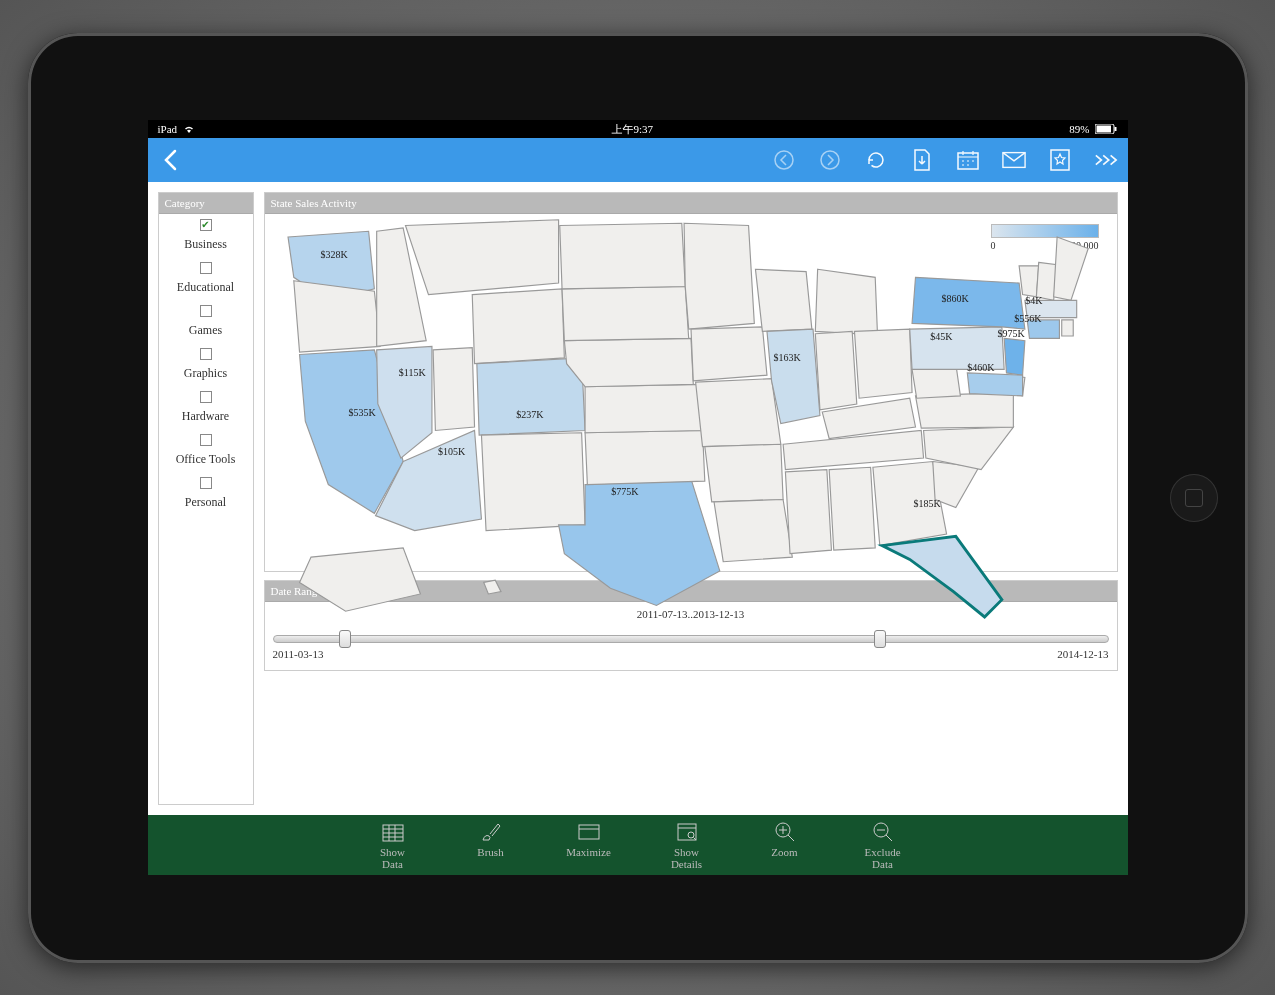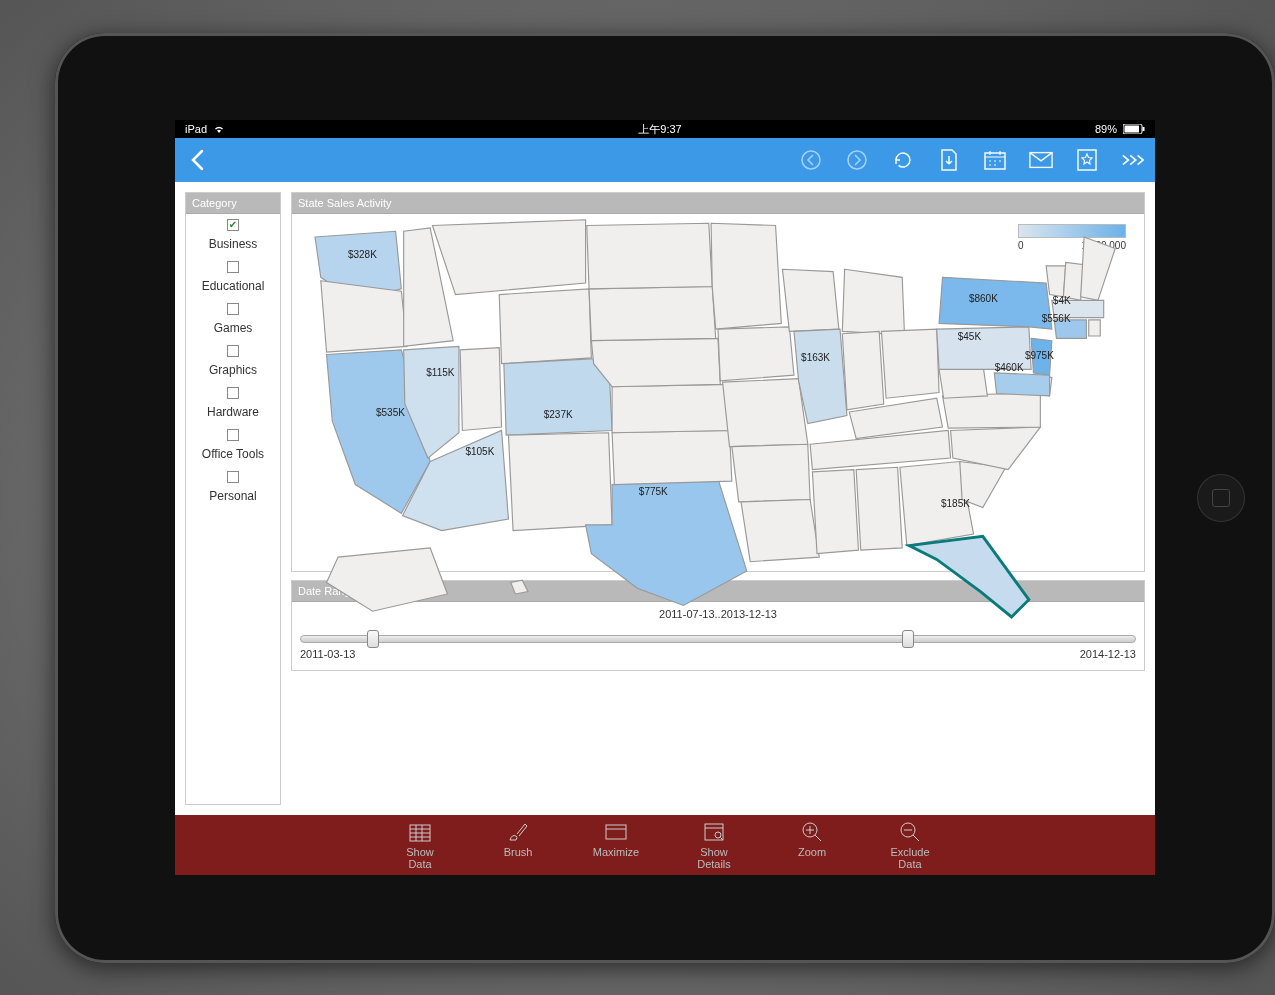--- a/index.html
+++ b/index.html
@@ -7,22 +7,23 @@
     font-family: Arial, Helvetica, sans-serif;
     background: #fff;
     display: flex;
     justify-content: center;
     align-items: center;
     min-height: 100vh;
   }
   .device-frame {
     width: 1275px; height: 995px;
     background: radial-gradient(#888, #555);
-    display: flex; justify-content: flex-end; align-items: center;
+    display: flex; justify-content: center; align-items: center;
     position: relative;
+    font-family: Liberation Serif, serif;
   }
   .ipad {
     width: 1220px; height: 930px;
     background: #111; border-radius: 50px;
     box-shadow: inset 0 0 0 3px #555, 0 5px 25px rgba(0,0,0,0.6);
     display: flex; justify-content: center; align-items: center;
     position: relative;
   }
   .home-btn {
     position: absolute; right: 30px; top: 50%; transform: translateY(-50%);
@@ -95,21 +96,21 @@
     background: linear-gradient(#eee,#ccc); border:1px solid #aaa; border-radius:4px;
   }
   .slider-handle {
     position:absolute; top:2px; width:12px; height:18px;
     background: linear-gradient(#fafafa,#ddd); border:1px solid #888; border-radius:3px;
   }
   .slider-ends { display:flex; justify-content:space-between; font-size:11px; color:#333; margin-top:2px;}
   
   .bottombar {
     position:absolute; bottom:0; left:0; right:0; height:60px;
-    background:#7f1d1d; display:flex; align-items:center; justify-content:center; gap:28px;
+    background:#14532d; display:flex; align-items:center; justify-content:center; gap:28px;
   }
   .bb-item { display:flex; flex-direction:column; align-items:center; color:#bbb; font-size:11px; gap:2px; width:70px; }
   .bb-icon { width:24px; height:24px; color:#ccc; display:flex; align-items:center; justify-content:center;}
   .bb-label { text-align:center; line-height:1.1; }
 </style>
 </head>
 <body>
 
 <div class="device-frame">
   <div class="ipad">
@@ -304,21 +305,21 @@
                   <div class="state-label" style="left: 134.27px; top: 153.278px;">$115K</div>
                   <div class="state-label" style="left: 173.432px; top: 232.389px;">$105K</div>
                   <div class="state-label" style="left: 251.757px; top: 158.222px; margin-top: 37px;">$237K</div>
                   <div class="state-label" style="left: 346.865px; top: 271.944px;">$775K</div>
                   <div class="state-label" style="left: 509.108px; top: 138.444px;">$163K</div>
                   <div class="state-label" style="left: 648.973px; top: 284px;">$185K</div>
                   <div class="state-label" style="left: 676.946px; top: 79.1111px;">$860K</div>
                   <div class="state-label" style="left: 665.757px; top: 116.689px;">$45K</div>
                   <div class="state-label" style="left: 749.676px; top: 98.8889px;">$556K</div>
                   <div class="state-label" style="left: 760.865px; top: 81.0889px;">$4K</div>
-                  <div class="state-label" style="left: 732.892px; top: 136px;">$975K</div>
+                  <div class="state-label" style="left: 732.892px; top: 114px;">$975K</div>
                   <div class="state-label" style="left: 702.681px; top: 148.333px;">$460K</div>
                 </div>
             </div>
           </div>
 
           <div class="date-panel">
             <div class="panel-title">Date Range Selecter</div>
             <div class="date-body">
               <div class="range-text">2011-07-13..2013-12-13</div>
               <div class="slider-wrap">

